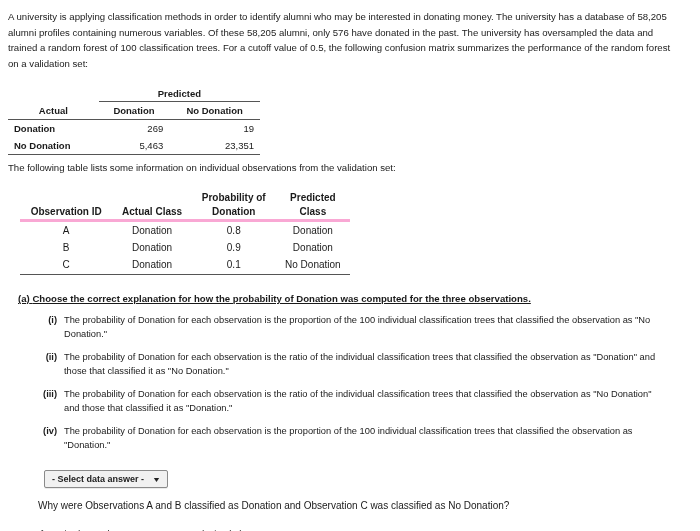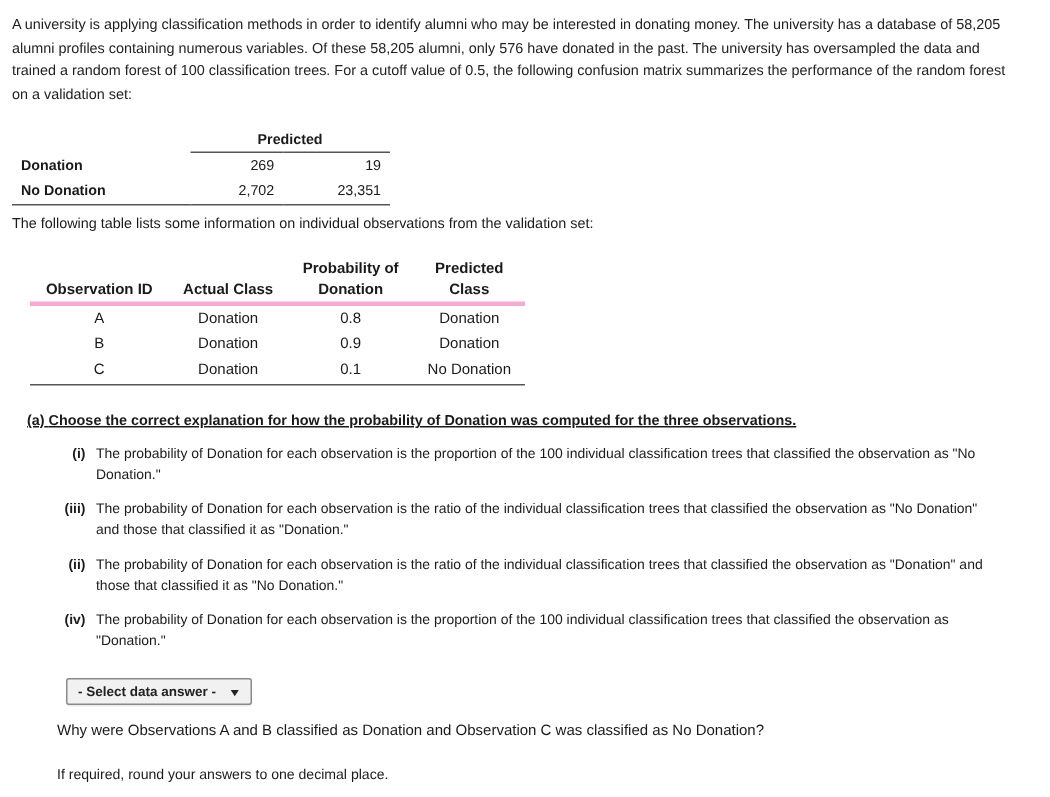--- a/index.html
+++ b/index.html
@@ -183,27 +183,32 @@
   </div>
 
   <div class="cm-wrap">
     <table class="cm">
       <tbody>
           <tr>
         <td class="blankcell"></td>
         <td class="hdr-pred" colspan="2">Predicted</td>
       </tr>
       <tr>
+        <td class="actual-head">Actual</td>
+        <td class="col-head">Donation</td>
+        <td class="col-head">No Donation</td>
+      </tr>
+      <tr>
         <td class="rowlabel">Donation</td>
         <td>269</td>
         <td>19</td>
       </tr>
       <tr class="botline">
         <td class="rowlabel">No Donation</td>
-        <td>2,702</td>
+        <td>5,463</td>
         <td>23,351</td>
       </tr>
     </tbody>
       </table>
   </div>
 
   <div class="midtext">The following table lists some information on individual observations from the validation set:</div>
 
   <div class="obs-wrap">
     <table class="obs">
@@ -246,26 +251,26 @@
     <span class="qlabel">(a)</span>
     <span class="qtext">Choose the correct explanation for how the probability of Donation was computed for the three observations.</span>
   </div>
 
   <div class="choices">
     <div class="choice">
       <div class="rn">(i)</div>
       <div class="ct">The probability of Donation for each observation is the proportion of the 100 individual classification trees that classified the observation as "No Donation."</div>
     </div>
     <div class="choice">
+      <div class="rn">(ii)</div>
+      <div class="ct">The probability of Donation for each observation is the ratio of the individual classification trees that classified the observation as "Donation" and those that classified it as "No Donation."</div>
+    </div>
+    <div class="choice">
       <div class="rn">(iii)</div>
       <div class="ct">The probability of Donation for each observation is the ratio of the individual classification trees that classified the observation as "No Donation" and those that classified it as "Donation."</div>
-    </div>
-    <div class="choice">
-      <div class="rn">(ii)</div>
-      <div class="ct">The probability of Donation for each observation is the ratio of the individual classification trees that classified the observation as "Donation" and those that classified it as "No Donation."</div>
     </div>
     <div class="choice">
       <div class="rn">(iv)</div>
       <div class="ct">The probability of Donation for each observation is the proportion of the 100 individual classification trees that classified the observation as "Donation."</div>
     </div>
   </div>
 
   <div class="select-box">
     <span>- Select data answer -</span>
     <span class="caret">▼</span>

